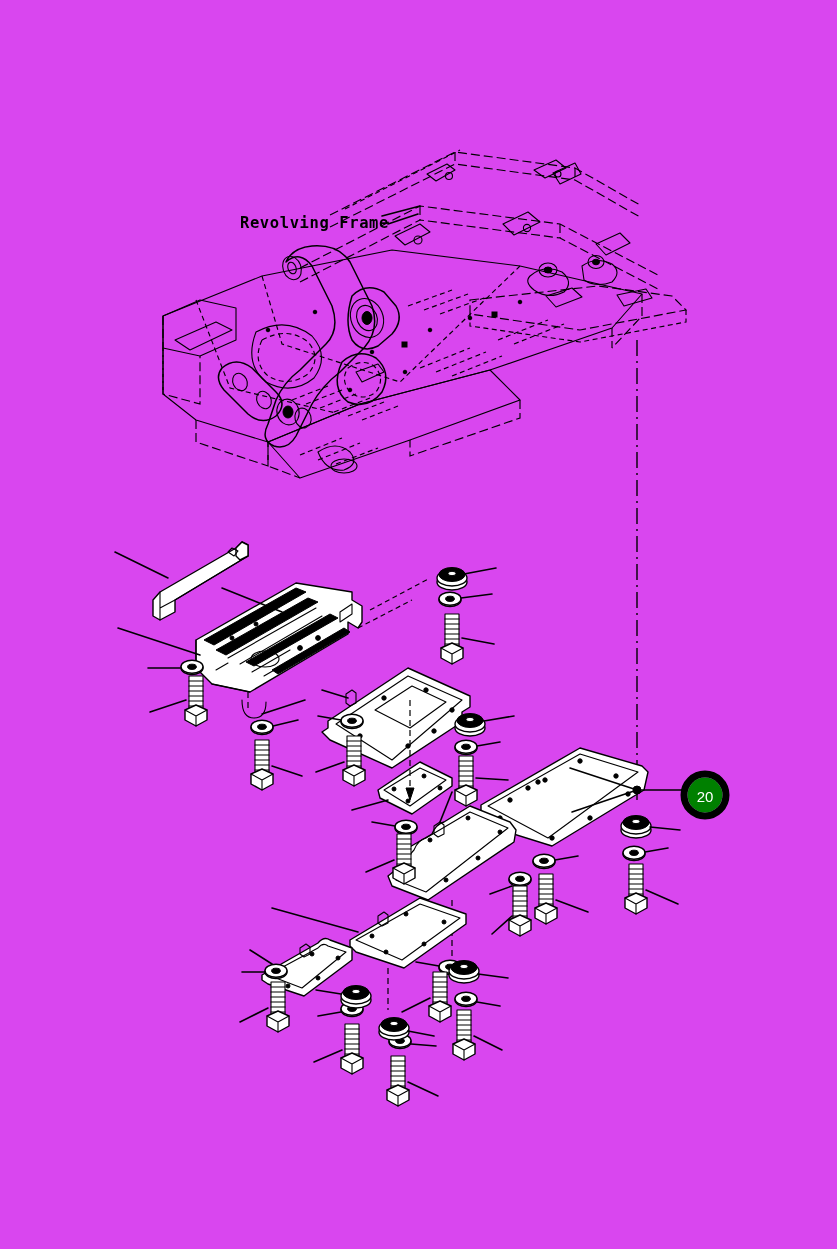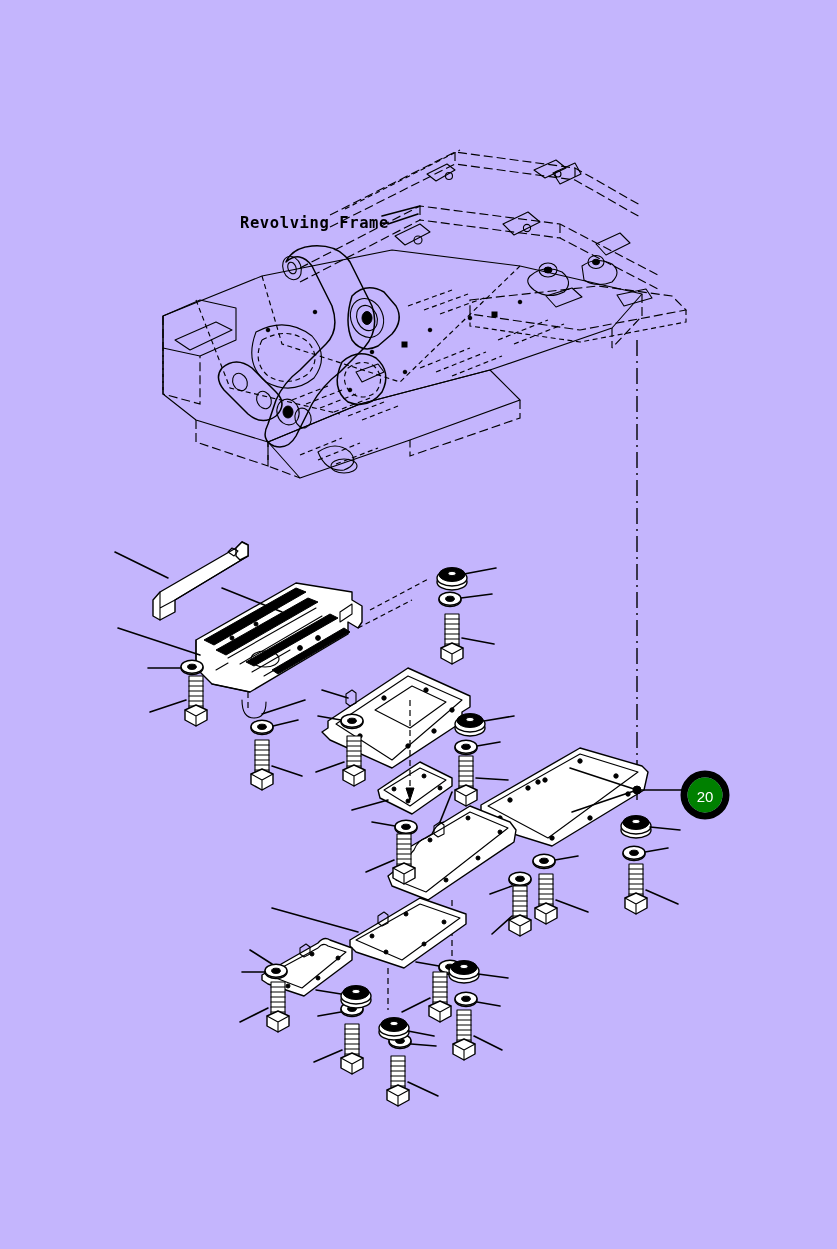--- a/index.html
+++ b/index.html
@@ -2,21 +2,21 @@
 <html><head>
 <meta charset="utf-8">
 <title>Undercover Parts Diagram</title>
 <style>
   html,body{margin:0;padding:0;background:#ffffff;}
   body{
     width:837px;height:1249px;
     font-family:"DejaVu Sans Mono", monospace;
     overflow:hidden;position:relative;
   }
-  #sheet{position:relative;width:837px;height:1249px;background:#c4b5fd;}
+  #sheet{position:relative;width:837px;height:1249px;background:#d946ef;}
   svg#dwg{position:absolute;left:0;top:0;width:837px;height:1249px;}
 
   .frame-label{
     font-family:"DejaVu Sans Mono", monospace;
     font-size:15.5px;font-weight:bold;fill:#000;
     letter-spacing:0.6px;
   }
   .callout-num{
     font-family:"Liberation Sans", sans-serif;
     font-size:15px;fill:#ffffff;text-anchor:middle;

